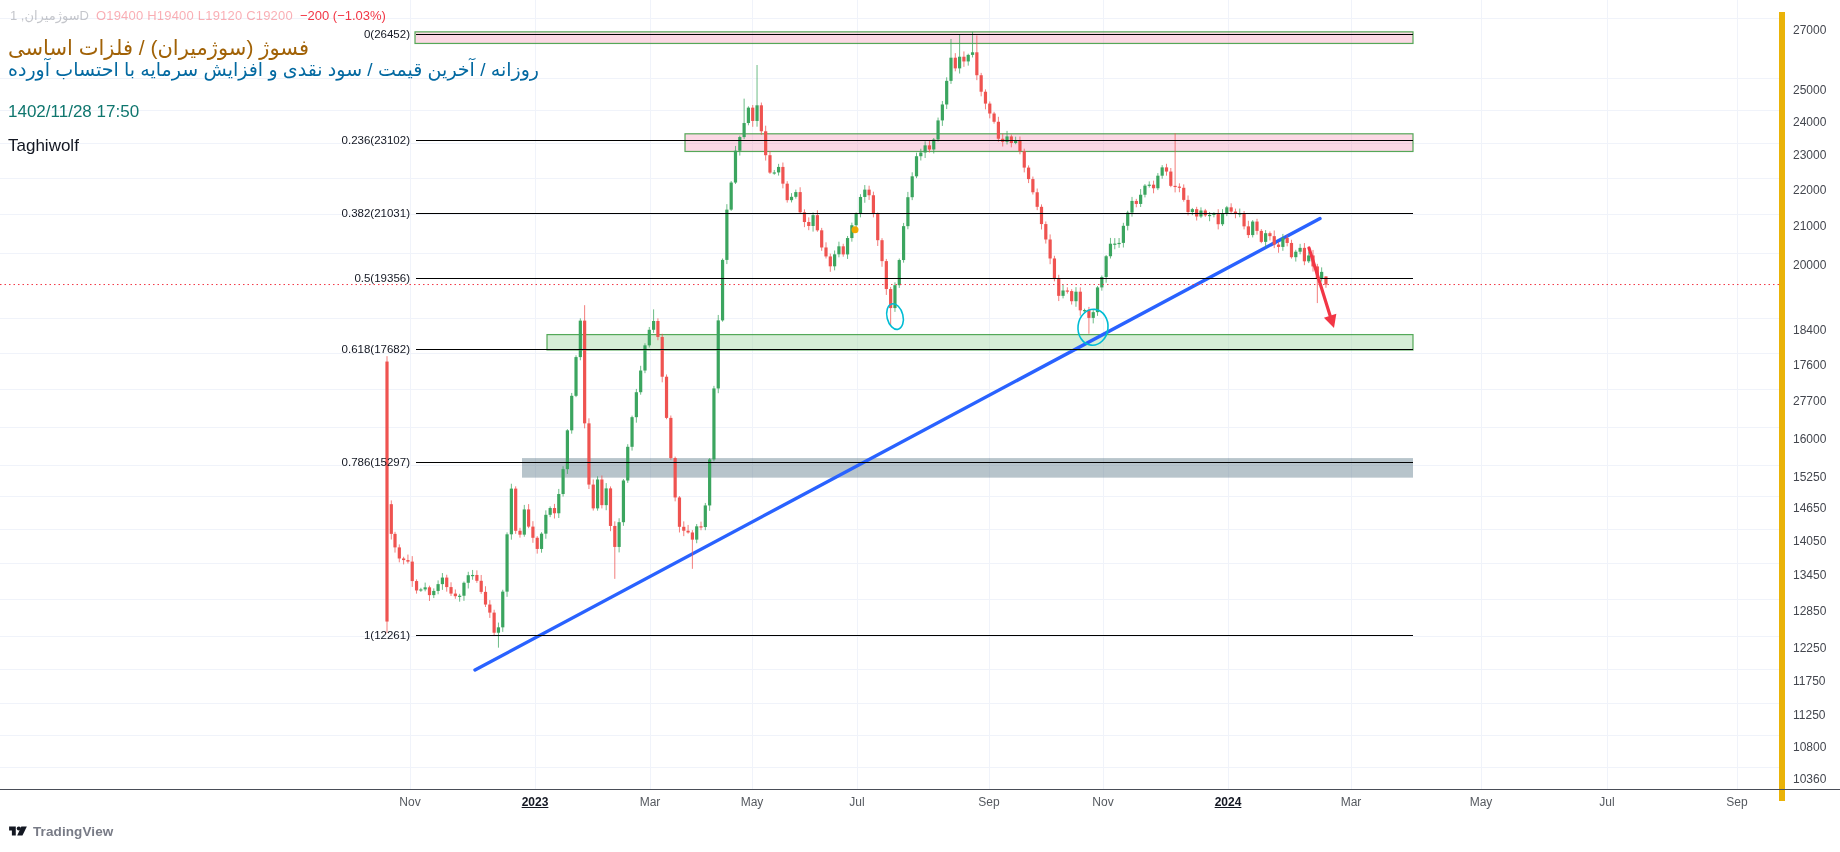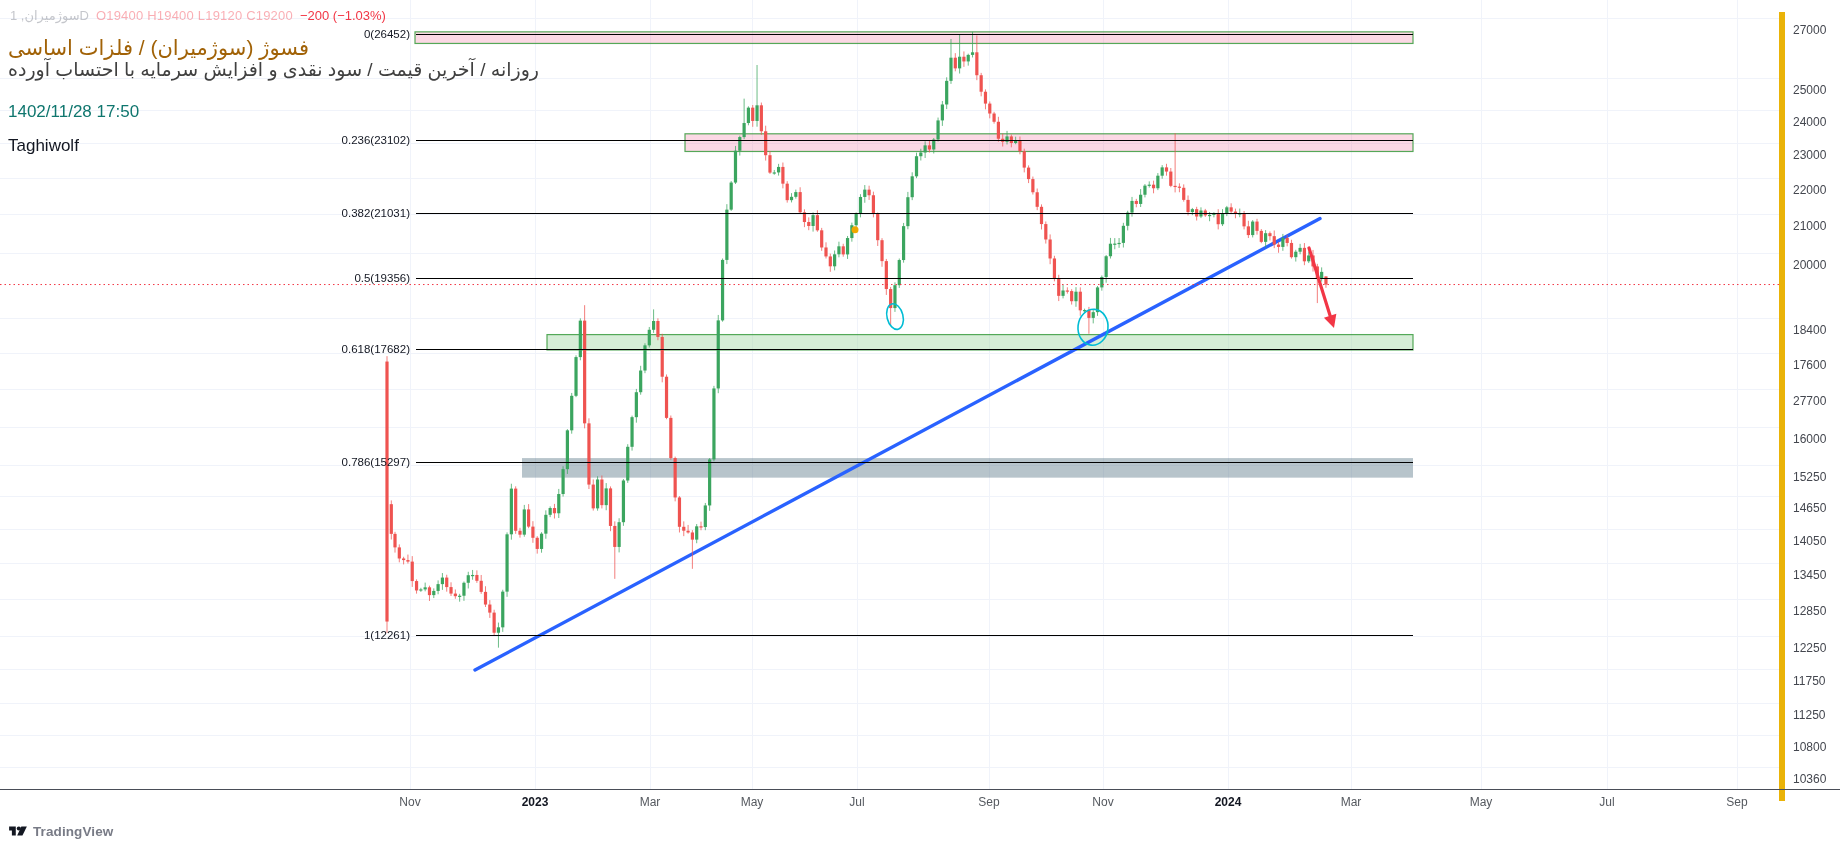--- a/index.html
+++ b/index.html
@@ -6,31 +6,31 @@
   body{font-family:"Liberation Sans","DejaVu Sans",sans-serif;color:#131722;}
   #stage{position:relative;width:1840px;height:852px;background:#fff;overflow:hidden;}
   #chart-svg{position:absolute;left:0;top:0;}
   .abs{position:absolute;}
   
   #legend-row{left:10px;top:8px;font-size:13px;white-space:nowrap;display:flex;gap:7px;align-items:baseline;}
   .legend-sym{color:#9598a1;opacity:.55;}
   .legend-vals{color:#f23645;opacity:.40;letter-spacing:.2px;}
   .legend-chg{color:#f23645;}
   #title-line{left:8px;top:20px;font-size:21px;color:#a16207;margin-top:16px;}
-  #subtitle-line{left:8px;top:58px;font-size:19px;color:#404040;}
+  #subtitle-line{left:8px;top:58px;font-size:19px;color:#0369a1;}
   #datetime-line{left:8px;top:102px;font-size:17px;color:#0f766e;}
   #author-line{left:8px;top:136px;font-size:17px;color:#131722;}
   
   .fib-label{position:absolute;font-size:11.5px;color:#131722;transform:translateY(-50%);white-space:nowrap;}
   
   #price-axis{left:1779px;top:12px;width:61px;height:789px;border-left:6px solid #eab308;cursor:ns-resize;}
   .price-tick{position:absolute;left:8px;transform:translateY(-50%);font-size:12px;color:#44474f;white-space:nowrap;}
   #time-axis{left:0;top:789px;width:1840px;height:24px;border-top:1px solid #494d57;cursor:ew-resize;}
   .time-tick{position:absolute;top:5px;transform:translateX(-50%);font-size:12px;color:#55595f;}
-  .time-tick.year{color:#131722;font-weight:700;}
+  .time-tick.year{color:#131722;font-weight:700;text-decoration:underline;}
   
   #tv-logo{left:8px;top:824px;display:flex;align-items:flex-start;gap:5px;cursor:pointer;}
   #tv-logo .mark{width:20px;height:14px;}
   #tv-logo .word{font-size:13.5px;font-weight:700;color:#787b86;letter-spacing:.1px;}
 </style>
 </head>
 <body>
 
 <div id="stage">
 

